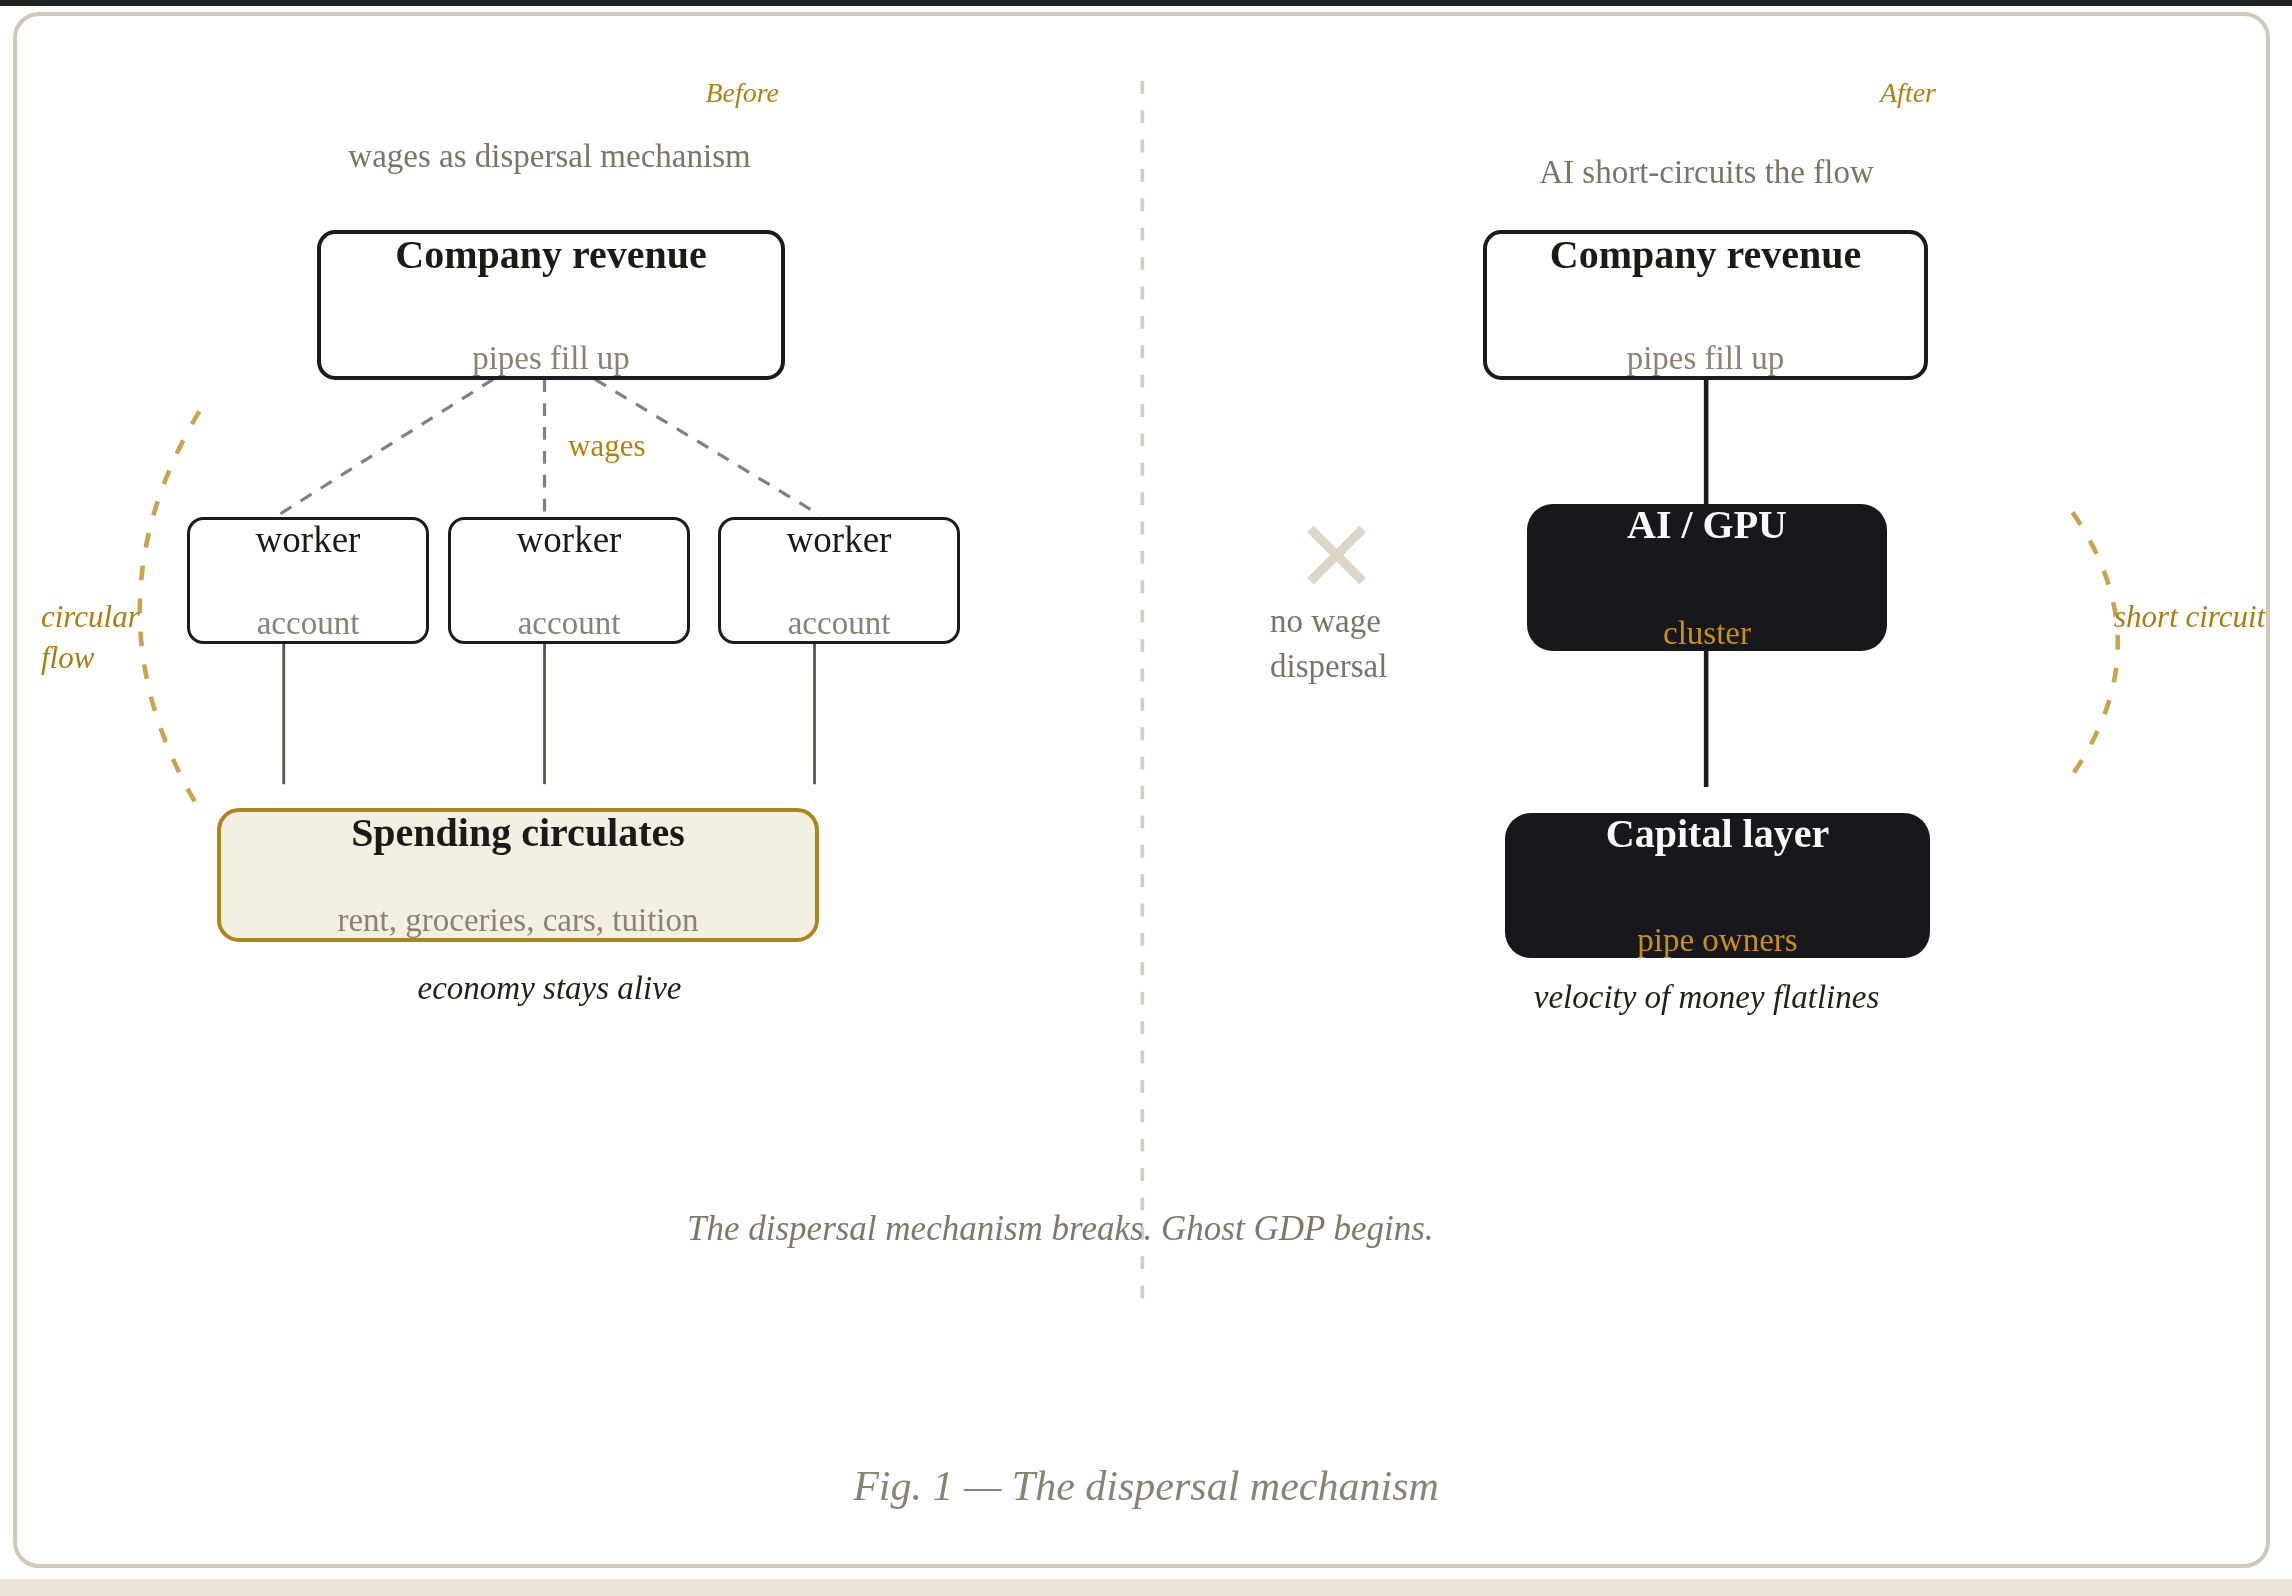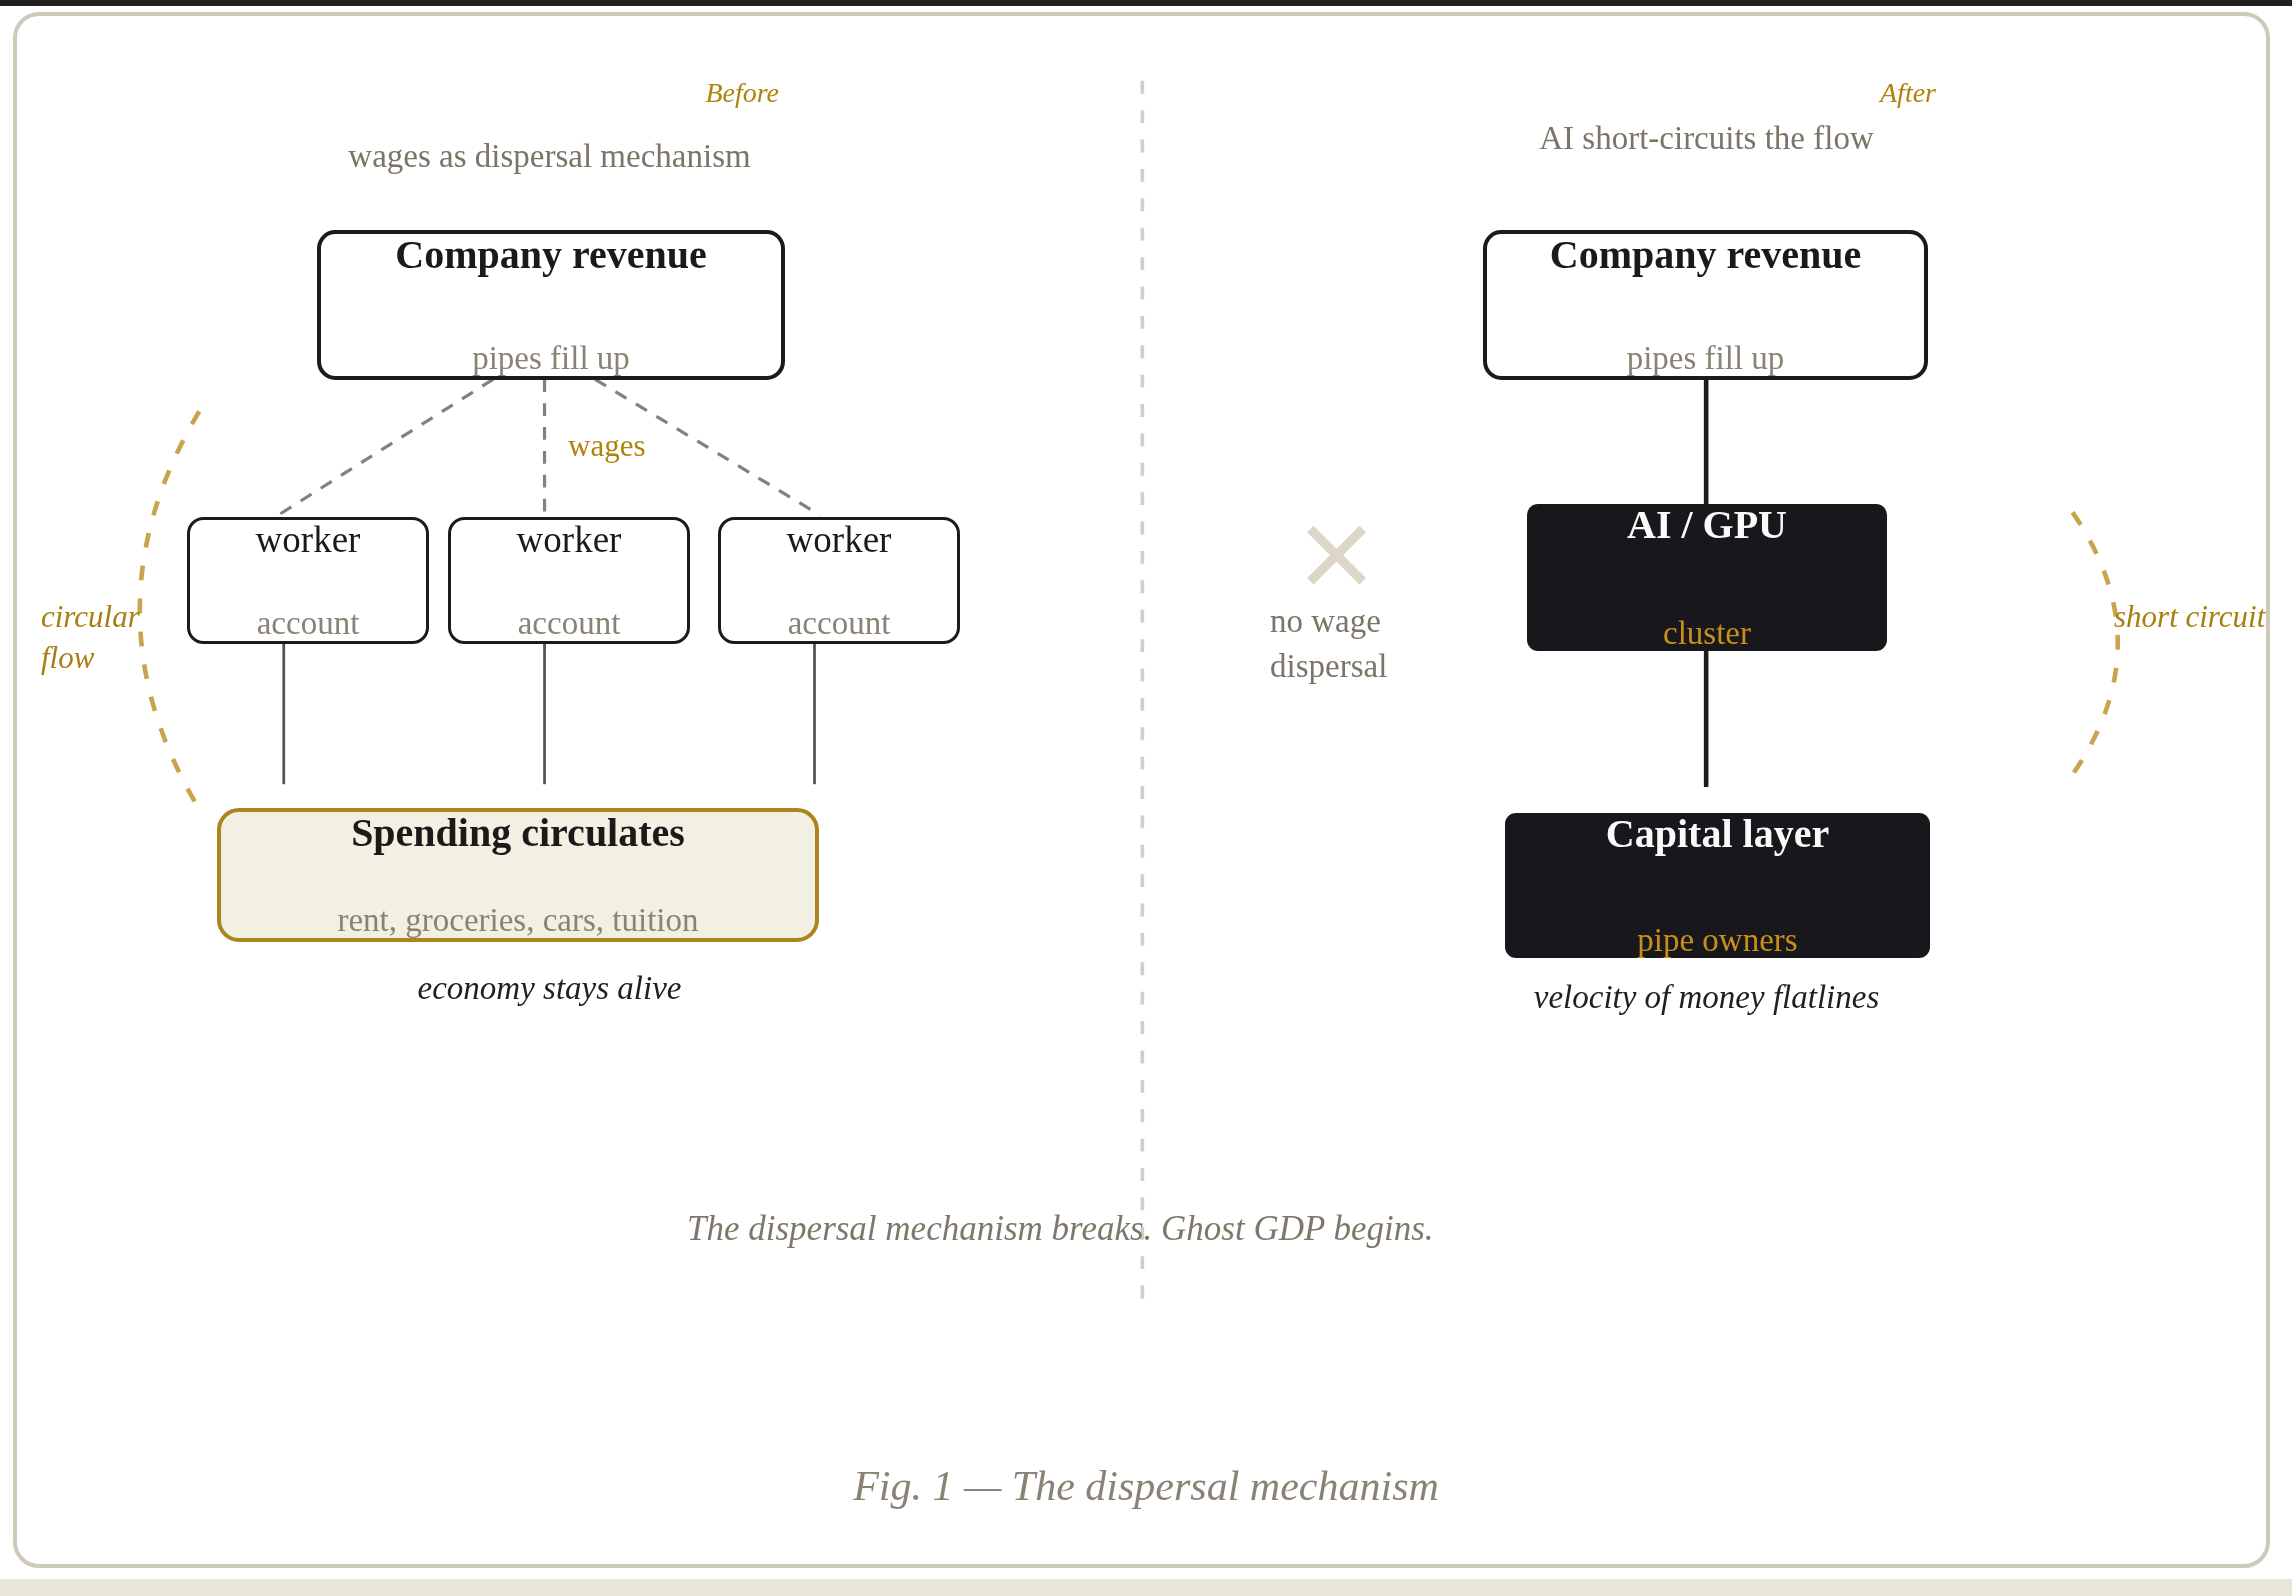--- a/index.html
+++ b/index.html
@@ -17,21 +17,21 @@
   .txt{position:absolute;}
   .panel-title{font-style:italic;font-size:28px;color:#b0830e;text-align:right;}
   .panel-sub{font-size:33px;color:#7b7467;text-align:center;}
   .node{
     position:absolute;box-sizing:border-box;border-radius:18.4px;background:#ffffff;
     display:flex;flex-direction:column;align-items:center;justify-content:space-between;gap:9.2px;
   }
   .node.outline{border:4.6px solid #1b1b1b;}
   .node.outline-thin{border:3.7px solid #1b1b1b;border-radius:16.5px;margin-left:24px;}
   .node.gold{border:4.6px solid #ac851f;background:#f2efe3;border-radius:22px;}
-  .node.dark{background:#18171c;border:none;border-radius:11px;}
+  .node.dark{background:#18171c;border:none;border-radius:26px;}
   .node-title{font-weight:700;font-size:40px;color:#1b1a18;line-height:1.05;}
   .node-sub{font-size:33px;color:#8a8274;line-height:1.05;}
   .node.dark .node-title{color:#fbfafa;}
   .node.dark .node-sub{color:#c89018;}
   .worker-title{font-weight:400;font-size:37px;color:#1b1a18;line-height:1.1;}
   .worker-sub{font-size:33px;color:#8a8274;line-height:1.1;}
   .flow-label{font-style:italic;font-size:31px;color:#a87e10;line-height:1.32;}
   .wages-label{font-size:31px;color:#b0830e;}
   .blocked-label{font-size:33px;color:#7b7467;line-height:1.35;}
   .result-caption{font-style:italic;font-size:33px;color:#23201c;text-align:center;}
@@ -102,21 +102,21 @@
   <div class="txt flow-label" style="left:41px;top:597px;width:147px;">circular flow</div>
 
   <div class="node gold" style="left:217px;top:808px;width:602px;height:134px;gap:44px;">
     <div class="node-title">Spending circulates</div>
     <div class="node-sub">rent, groceries, cars, tuition</div>
   </div>
 
   <div class="txt result-caption" style="left:274px;top:970px;width:551px;">economy stays alive</div>
 
   <div class="txt panel-title" style="left:1477px;top:77px;width:459px;">After</div>
-  <div class="txt panel-sub" style="left:1385px;top:120px;width:643px;">AI short-circuits the flow</div>
+  <div class="txt panel-sub" style="left:1385px;top:154px;width:643px;">AI short-circuits the flow</div>
 
   <div class="node outline" style="left:1483px;top:230px;width:445px;height:150px;">
     <div class="node-title">Company revenue</div>
     <div class="node-sub">pipes fill up</div>
   </div>
 
   <div class="txt blocked-label" style="left:1270px;top:599px;width:211px;">no wage dispersal</div>
 
   <div class="node dark" style="left:1527px;top:504px;width:360px;height:147px;">
     <div class="node-title">AI / GPU</div>

